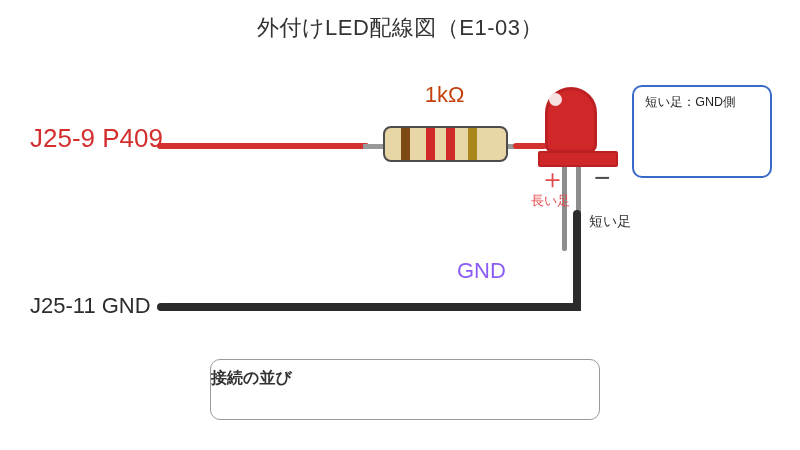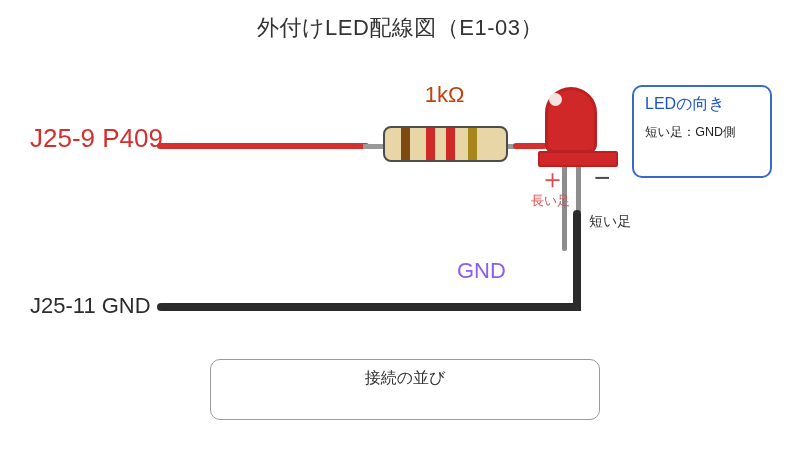--- a/index.html
+++ b/index.html
@@ -62,21 +62,21 @@
   
   #orientation-box{left:632px;top:85px;width:140px;height:93px;
     border:2.5px solid #3a6ac8;border-radius:10px;box-sizing:border-box;
     padding:7px 11px;background:#fff;}
   #orientation-title{font-size:16px;color:#1c53c8;margin:0 0 9px 0;}
   .orientation-line{font-size:12.5px;color:#222;margin:0 0 9px 0;white-space:nowrap;}
 
   
   #connection-box{left:210px;top:359px;width:390px;height:61px;
     border:1.5px solid #9a9a9a;border-radius:10px;box-sizing:border-box;
-    background:#fff;text-align:center;padding-top:8px;}
+    background:#fff;padding-top:8px;font-weight:bold;}
   #connection-title{font-size:16px;color:#333;margin:0 0 7px 0;}
   #connection-sequence{font-size:13px;color:#333;margin:0;white-space:nowrap;}
 </style>
 </head>
 <body>
 
 <div class="abs" id="title">外付けLED配線図（E1-03）</div>
 
 <div class="abs" id="p409-label">J25-9 P409</div>
 <div class="abs wire-red" id="red-wire-1"></div>
@@ -102,19 +102,18 @@
 
 <div class="abs" id="plus-sign">＋</div>
 <div class="abs" id="minus-sign">−</div>
 <div class="abs" id="long-leg-label">長い足</div>
 <div class="abs" id="short-leg-label">短い足</div>
 
 <div class="abs" id="gnd-net-label">GND</div>
 <div class="abs" id="gnd-wire-label">J25-11 GND</div>
 
 <div class="abs" id="orientation-box">
-  <p id="orientation-title">LEDの向き</p>
   <p class="orientation-line">短い足：GND側</p>
 </div>
 
 <div class="abs" id="connection-box">
   <p id="connection-title">接続の並び</p>
 </div>
 
 </body></html>

